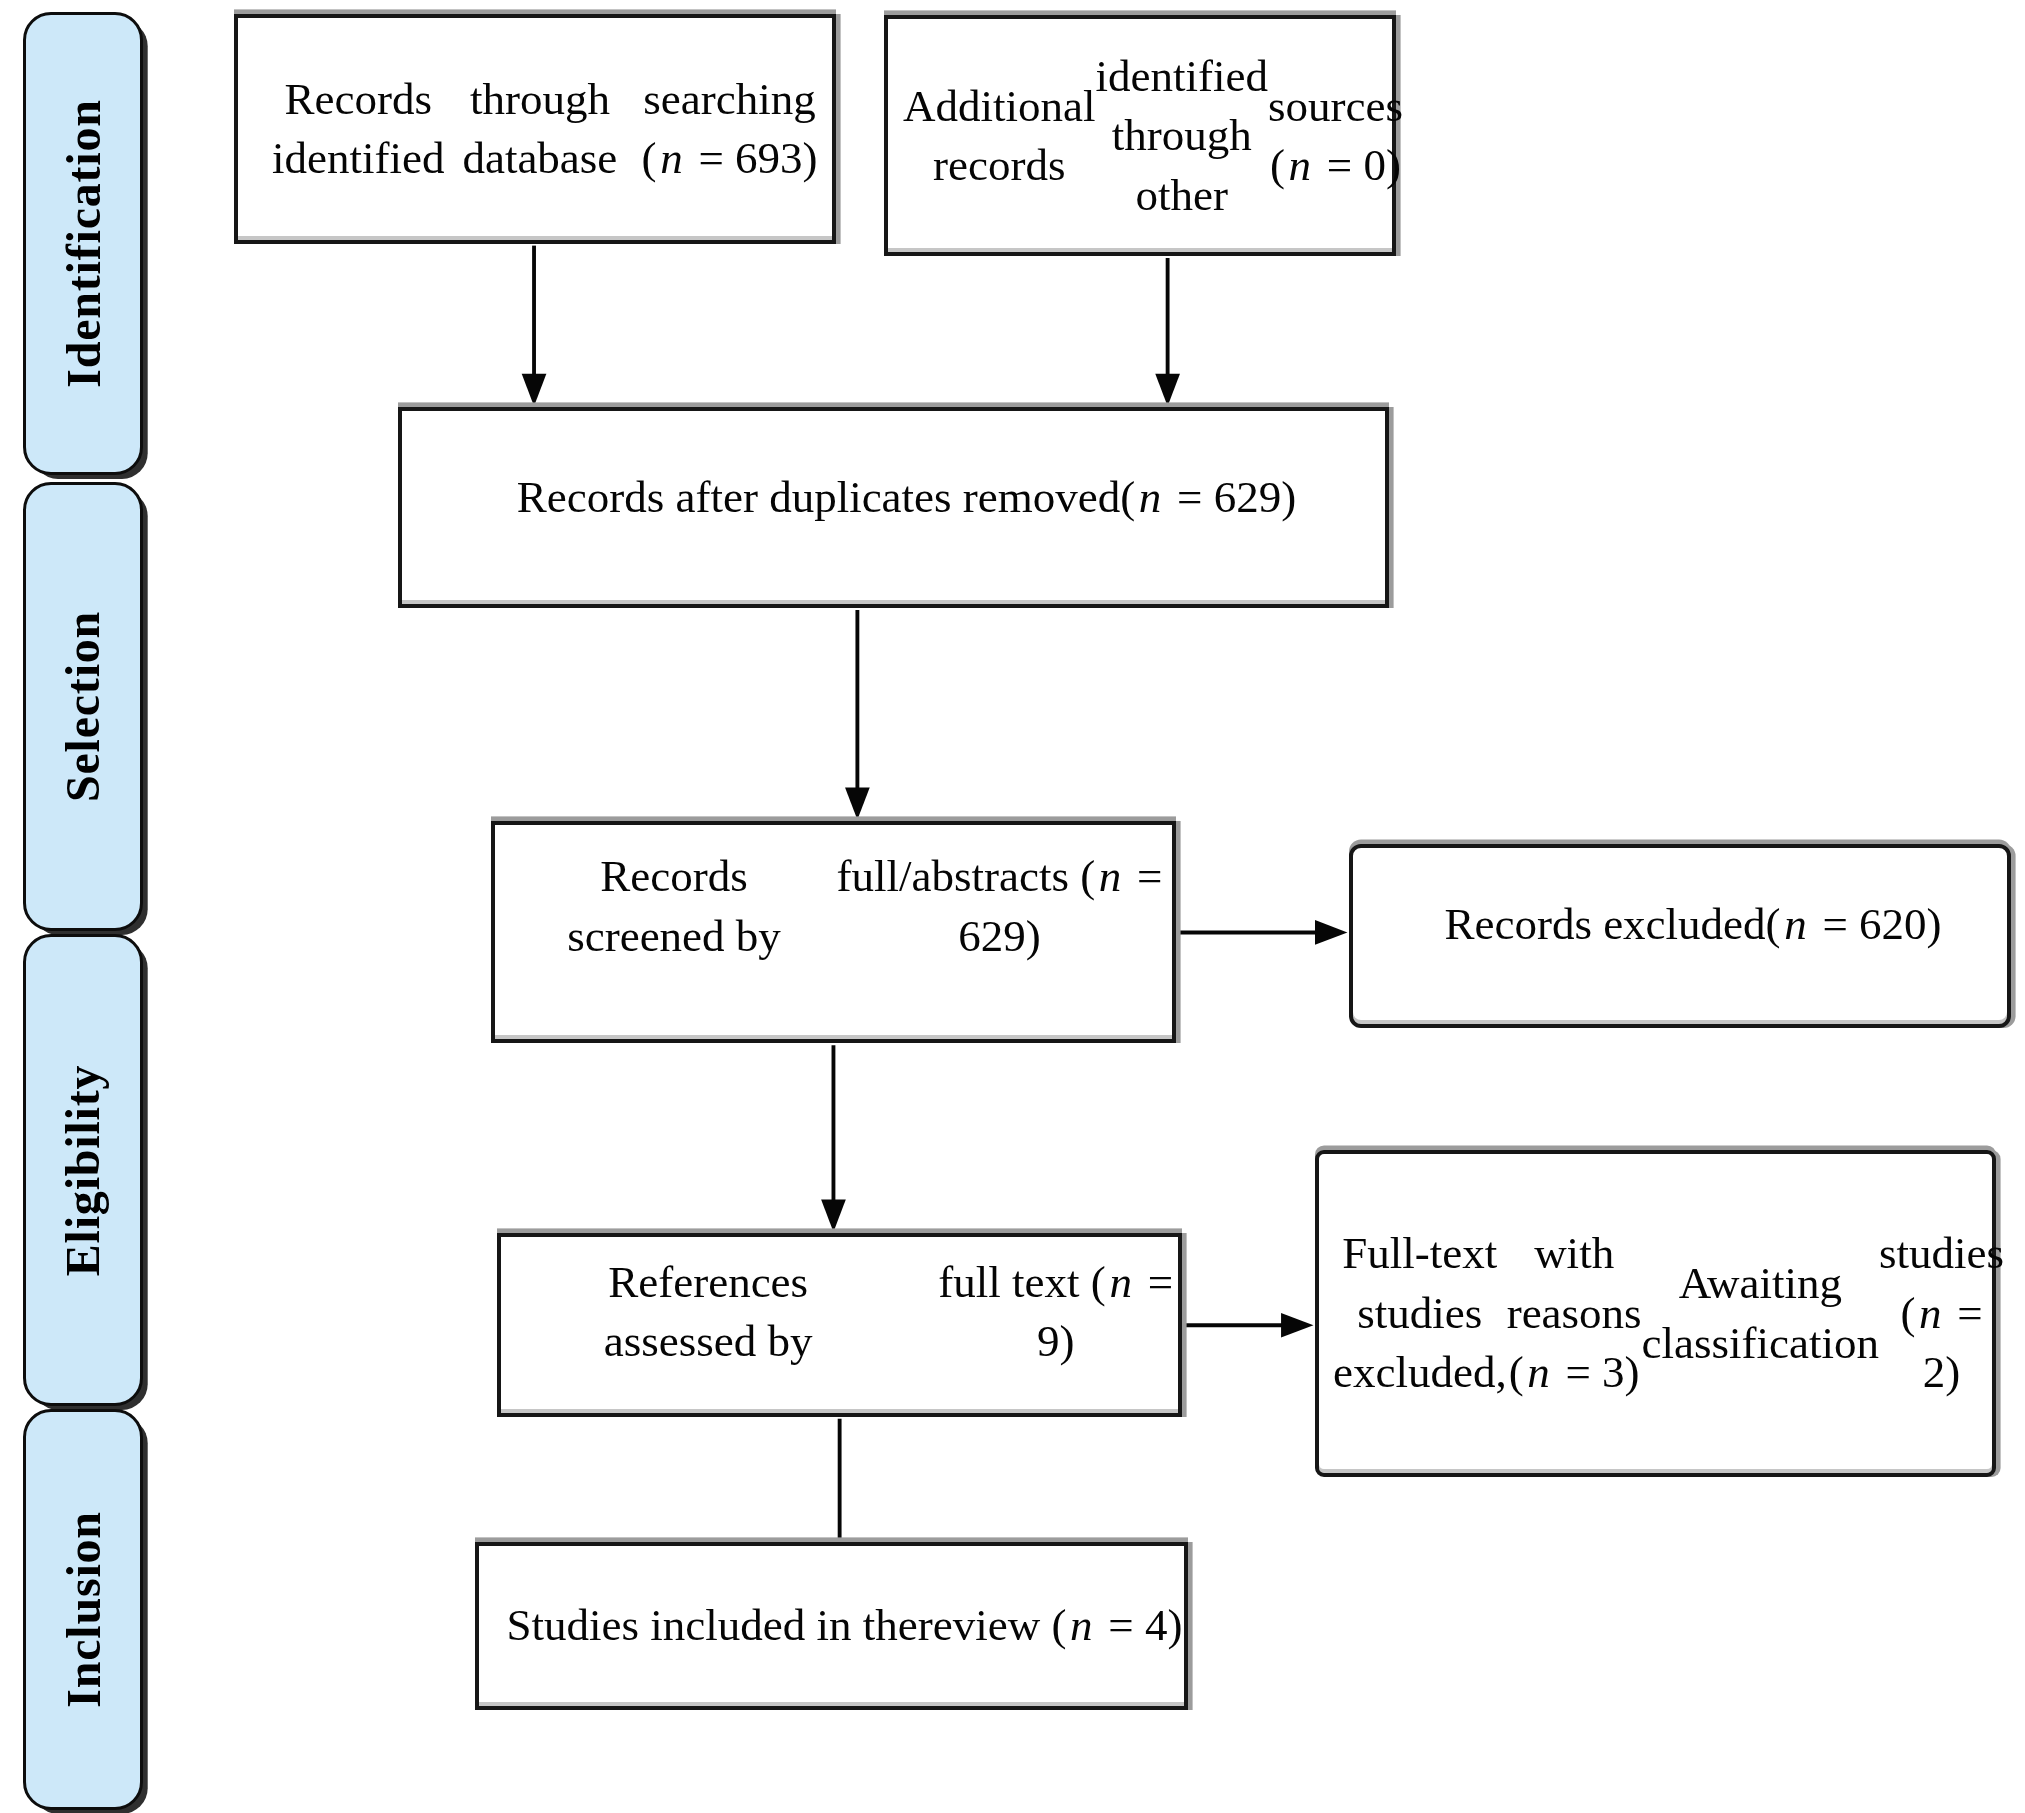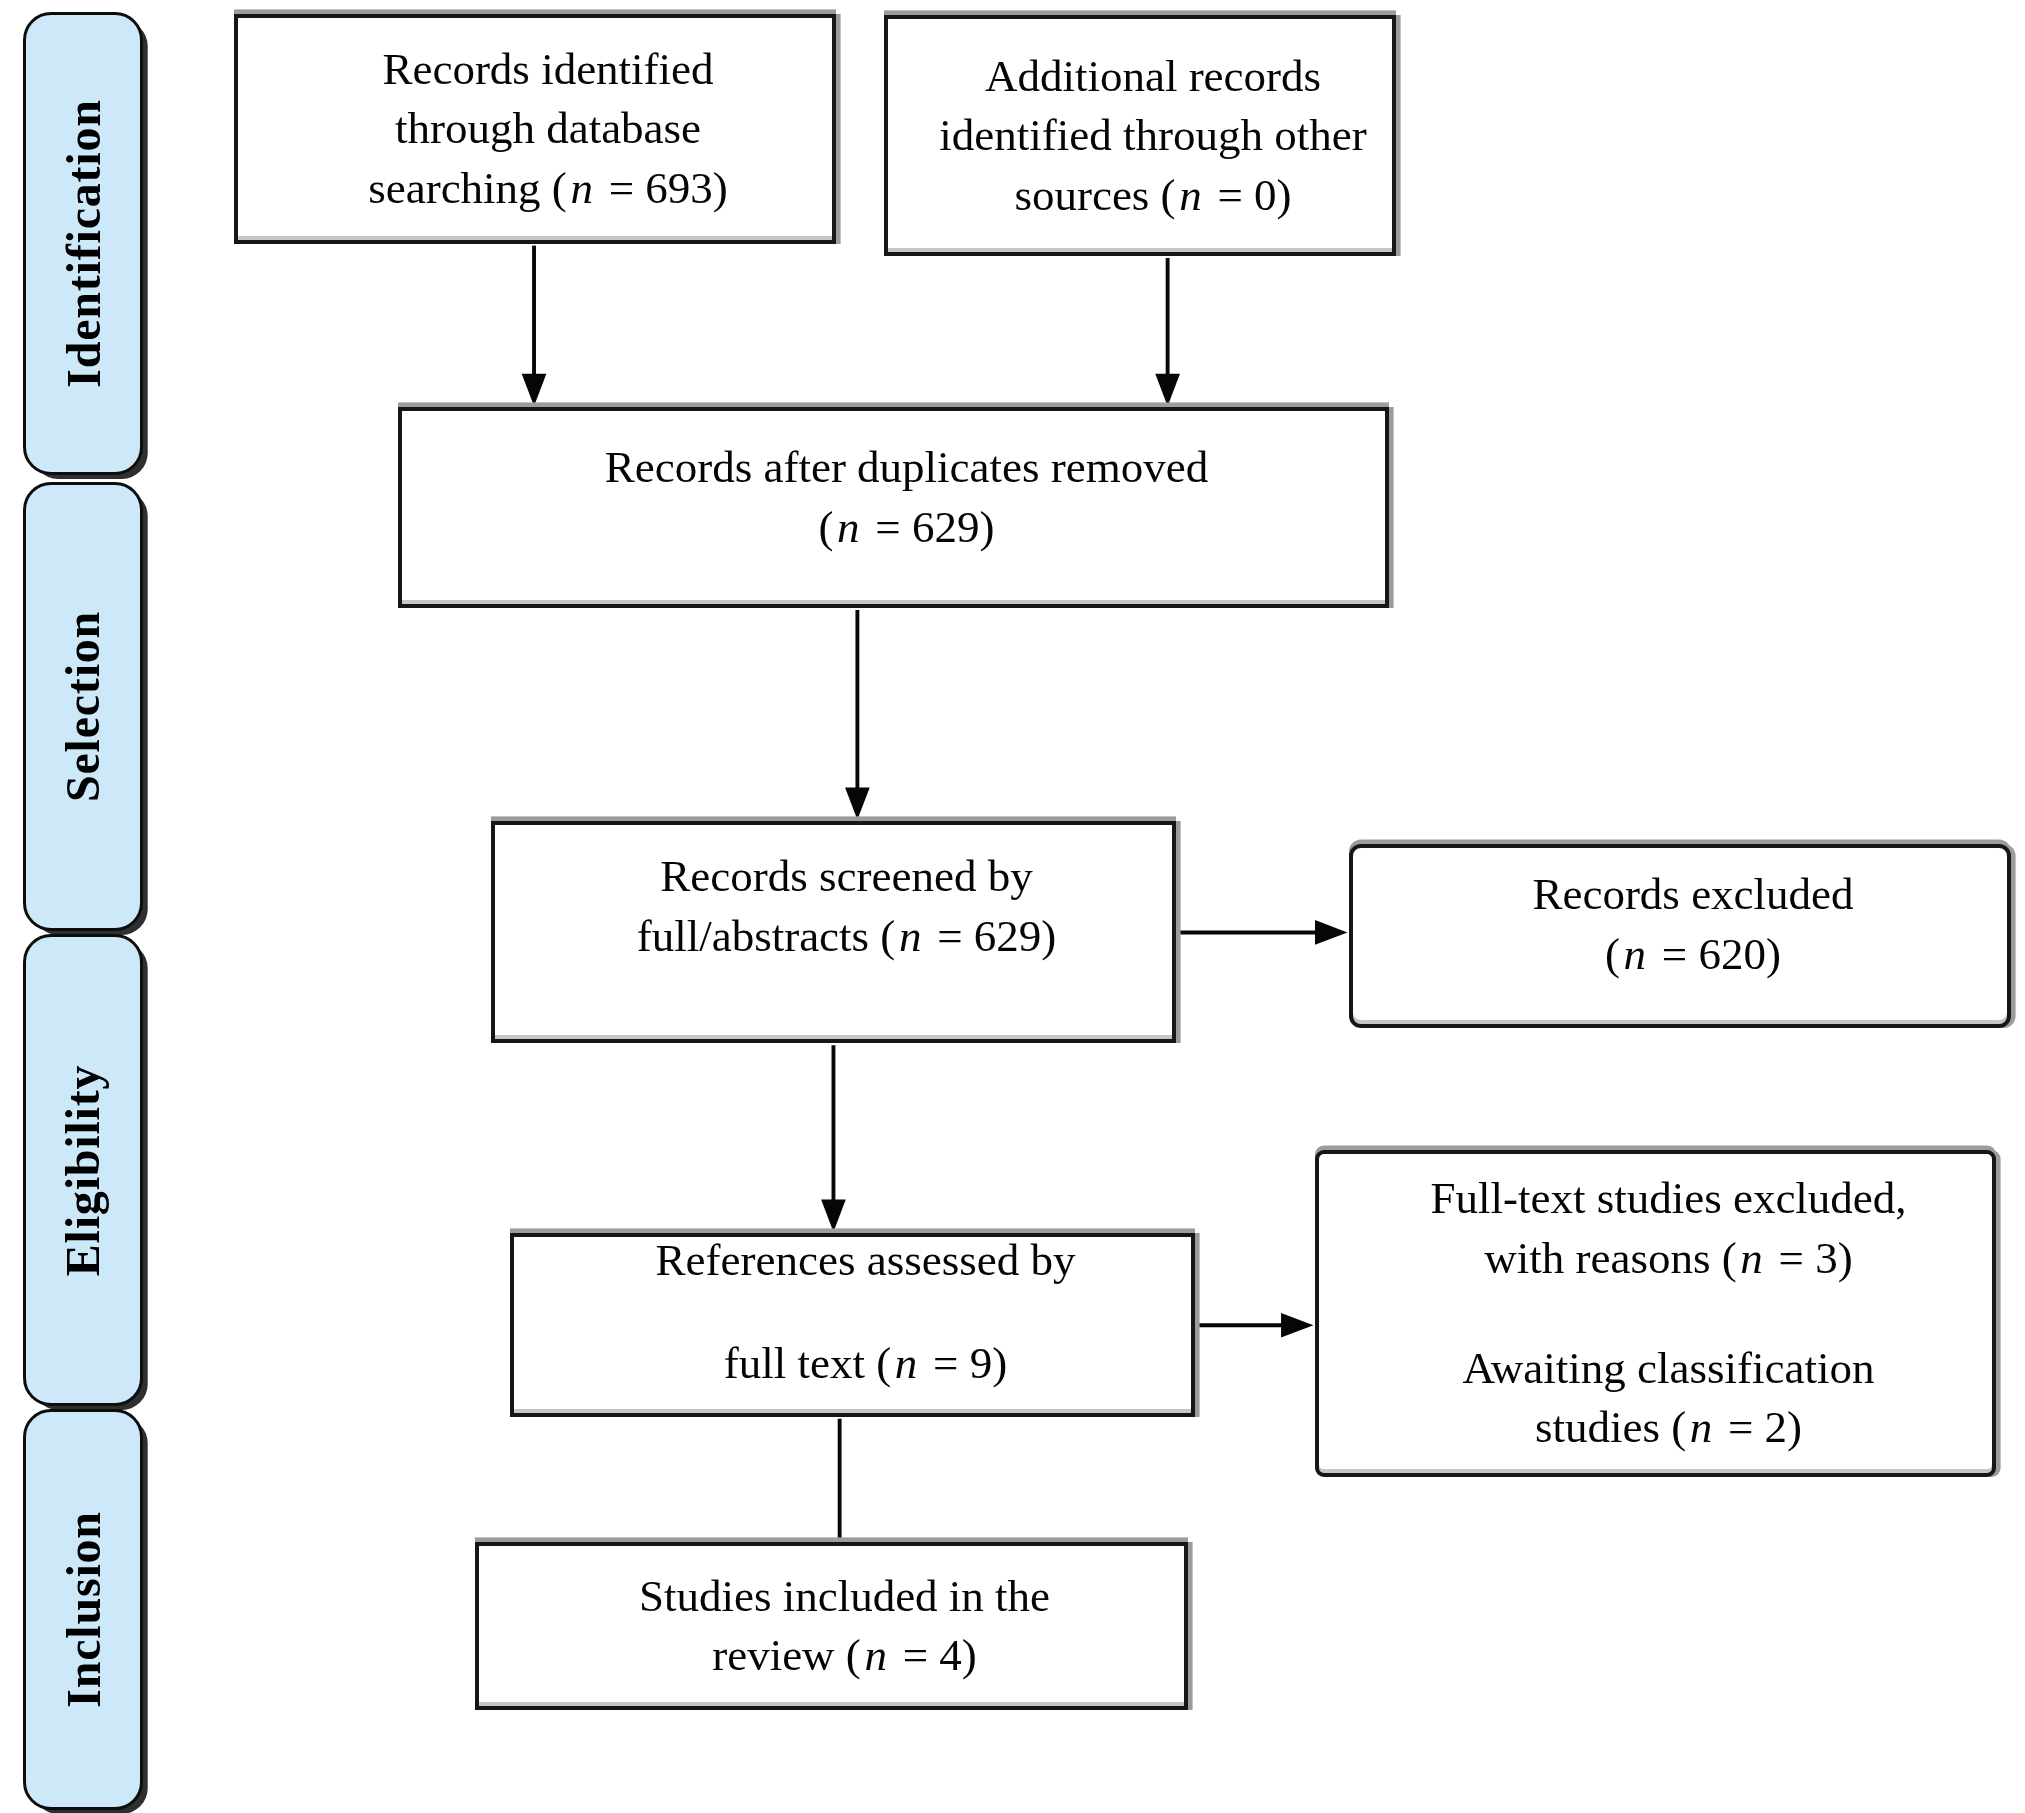--- a/index.html
+++ b/index.html
@@ -42,21 +42,21 @@
     color: #000000;
   }
 
   
   .fbox {
     position: absolute;
     background: #ffffff;
     border: 4.6px solid #161616;
     box-shadow: 0 -4.6px 0 #9c9c9c, 4.6px 0 0 #9c9c9c, inset 0 -3.9px 0 #c6c6c6;
     display: flex;
-    flex-direction: column;
+    flex-direction: row;
     align-items: center;
     justify-content: center;
     text-align: center;
     font-size: 45px;
     line-height: 1.32;
     color: #050505;
     box-sizing: border-box;
     padding-left: 26px;
   }
   .bline { margin: 0; }
@@ -176,21 +176,21 @@
 
   <div class="fbox" style="left:1349px; top:844px; width:662px; height:184px; padding-bottom:23px;border-radius:12px;">
     <p class="bline">
       <span>Records excluded</span>
     </p>
     <p class="bline">
       <span>(</span><span class="nvar">n</span><span> = 620)</span>
     </p>
   </div>
 
-  <div class="fbox" style="left:510px; top:1233px; width:685px; height:184px; padding-bottom:26px;gap:44px;">
+  <div class="fbox" style="left:497px; top:1233px; width:685px; height:184px; padding-bottom:26px;gap:44px;">
     <p class="bline">
       <span>References assessed by</span>
     </p>
     <p class="bline">
       <span>full text (</span><span class="nvar">n</span><span> = 9)</span>
     </p>
   </div>
 
   <div class="fbox" style="left:1315px; top:1150px; width:681px; height:327px;border-radius:9px;">
     <p class="bline">

